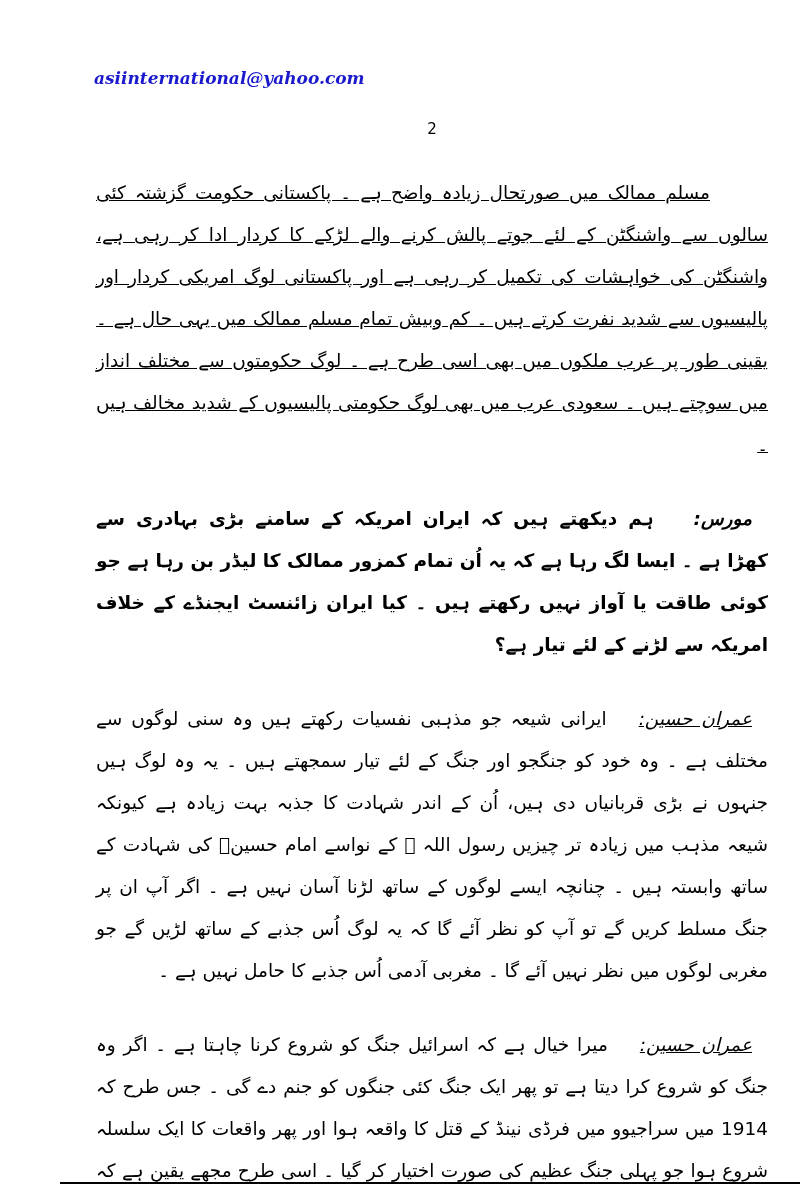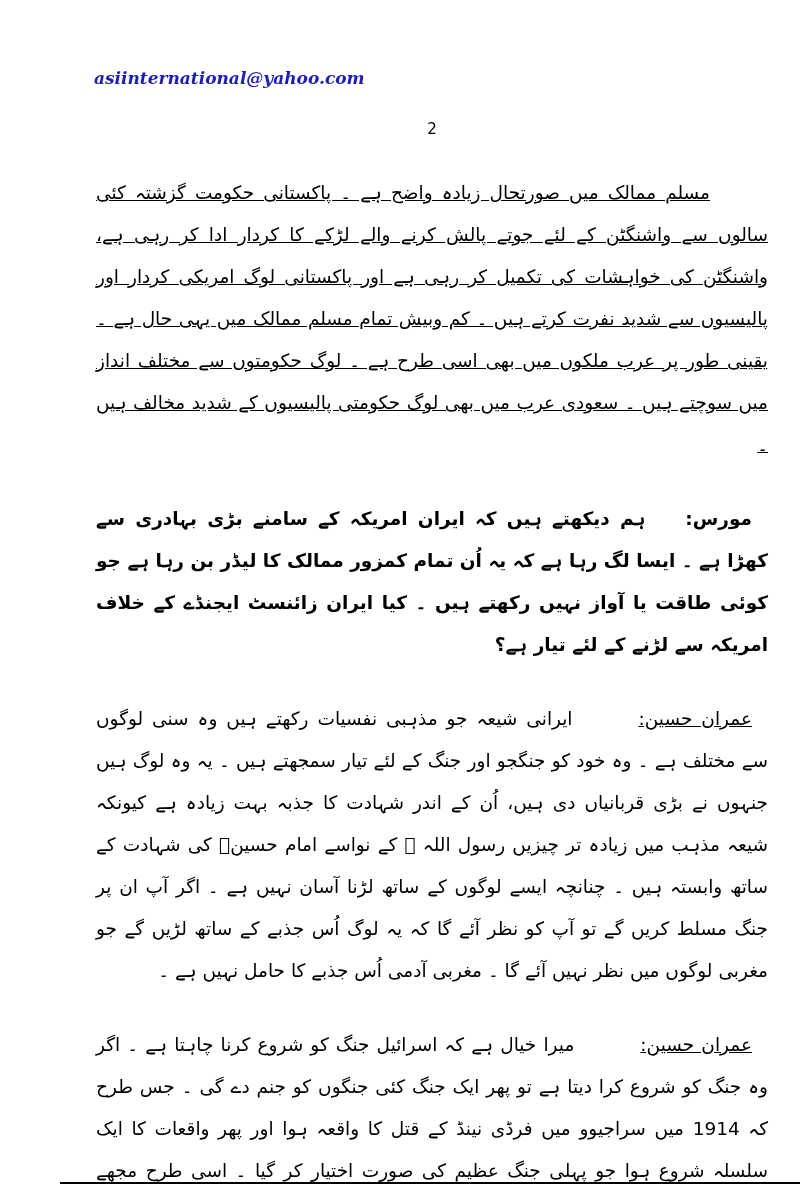--- a/index.html
+++ b/index.html
@@ -33,23 +33,23 @@
     direction: rtl;
     padding: 2px 32px 0 32px;
     font-size: 18.5px;
     line-height: 42px;
     text-align: justify;
     font-family: "DejaVu Sans", sans-serif;
   }
   .para { margin: 0; }
   .para.indent { text-indent: 42px; text-decoration: underline; }
   .para.bold { font-weight: bold; }
-  .speaker { white-space: nowrap; }
+  .speaker { white-space: nowrap; font-style: italic; }
   .speaker.underlined { text-decoration: underline; }
-  .speaker.gap-large { margin-left: 34px; }
+  .speaker.gap-large { }
   .speaker.gap-small { margin-left: 8px; }
 
   
   .footer {
     position: absolute;
     left: 28px; right: 28px; top: 1150px;
     border-top: 2px solid #000000;
     padding-top: 4px;
     display: flex; justify-content: space-between; align-items: flex-start;
   }

